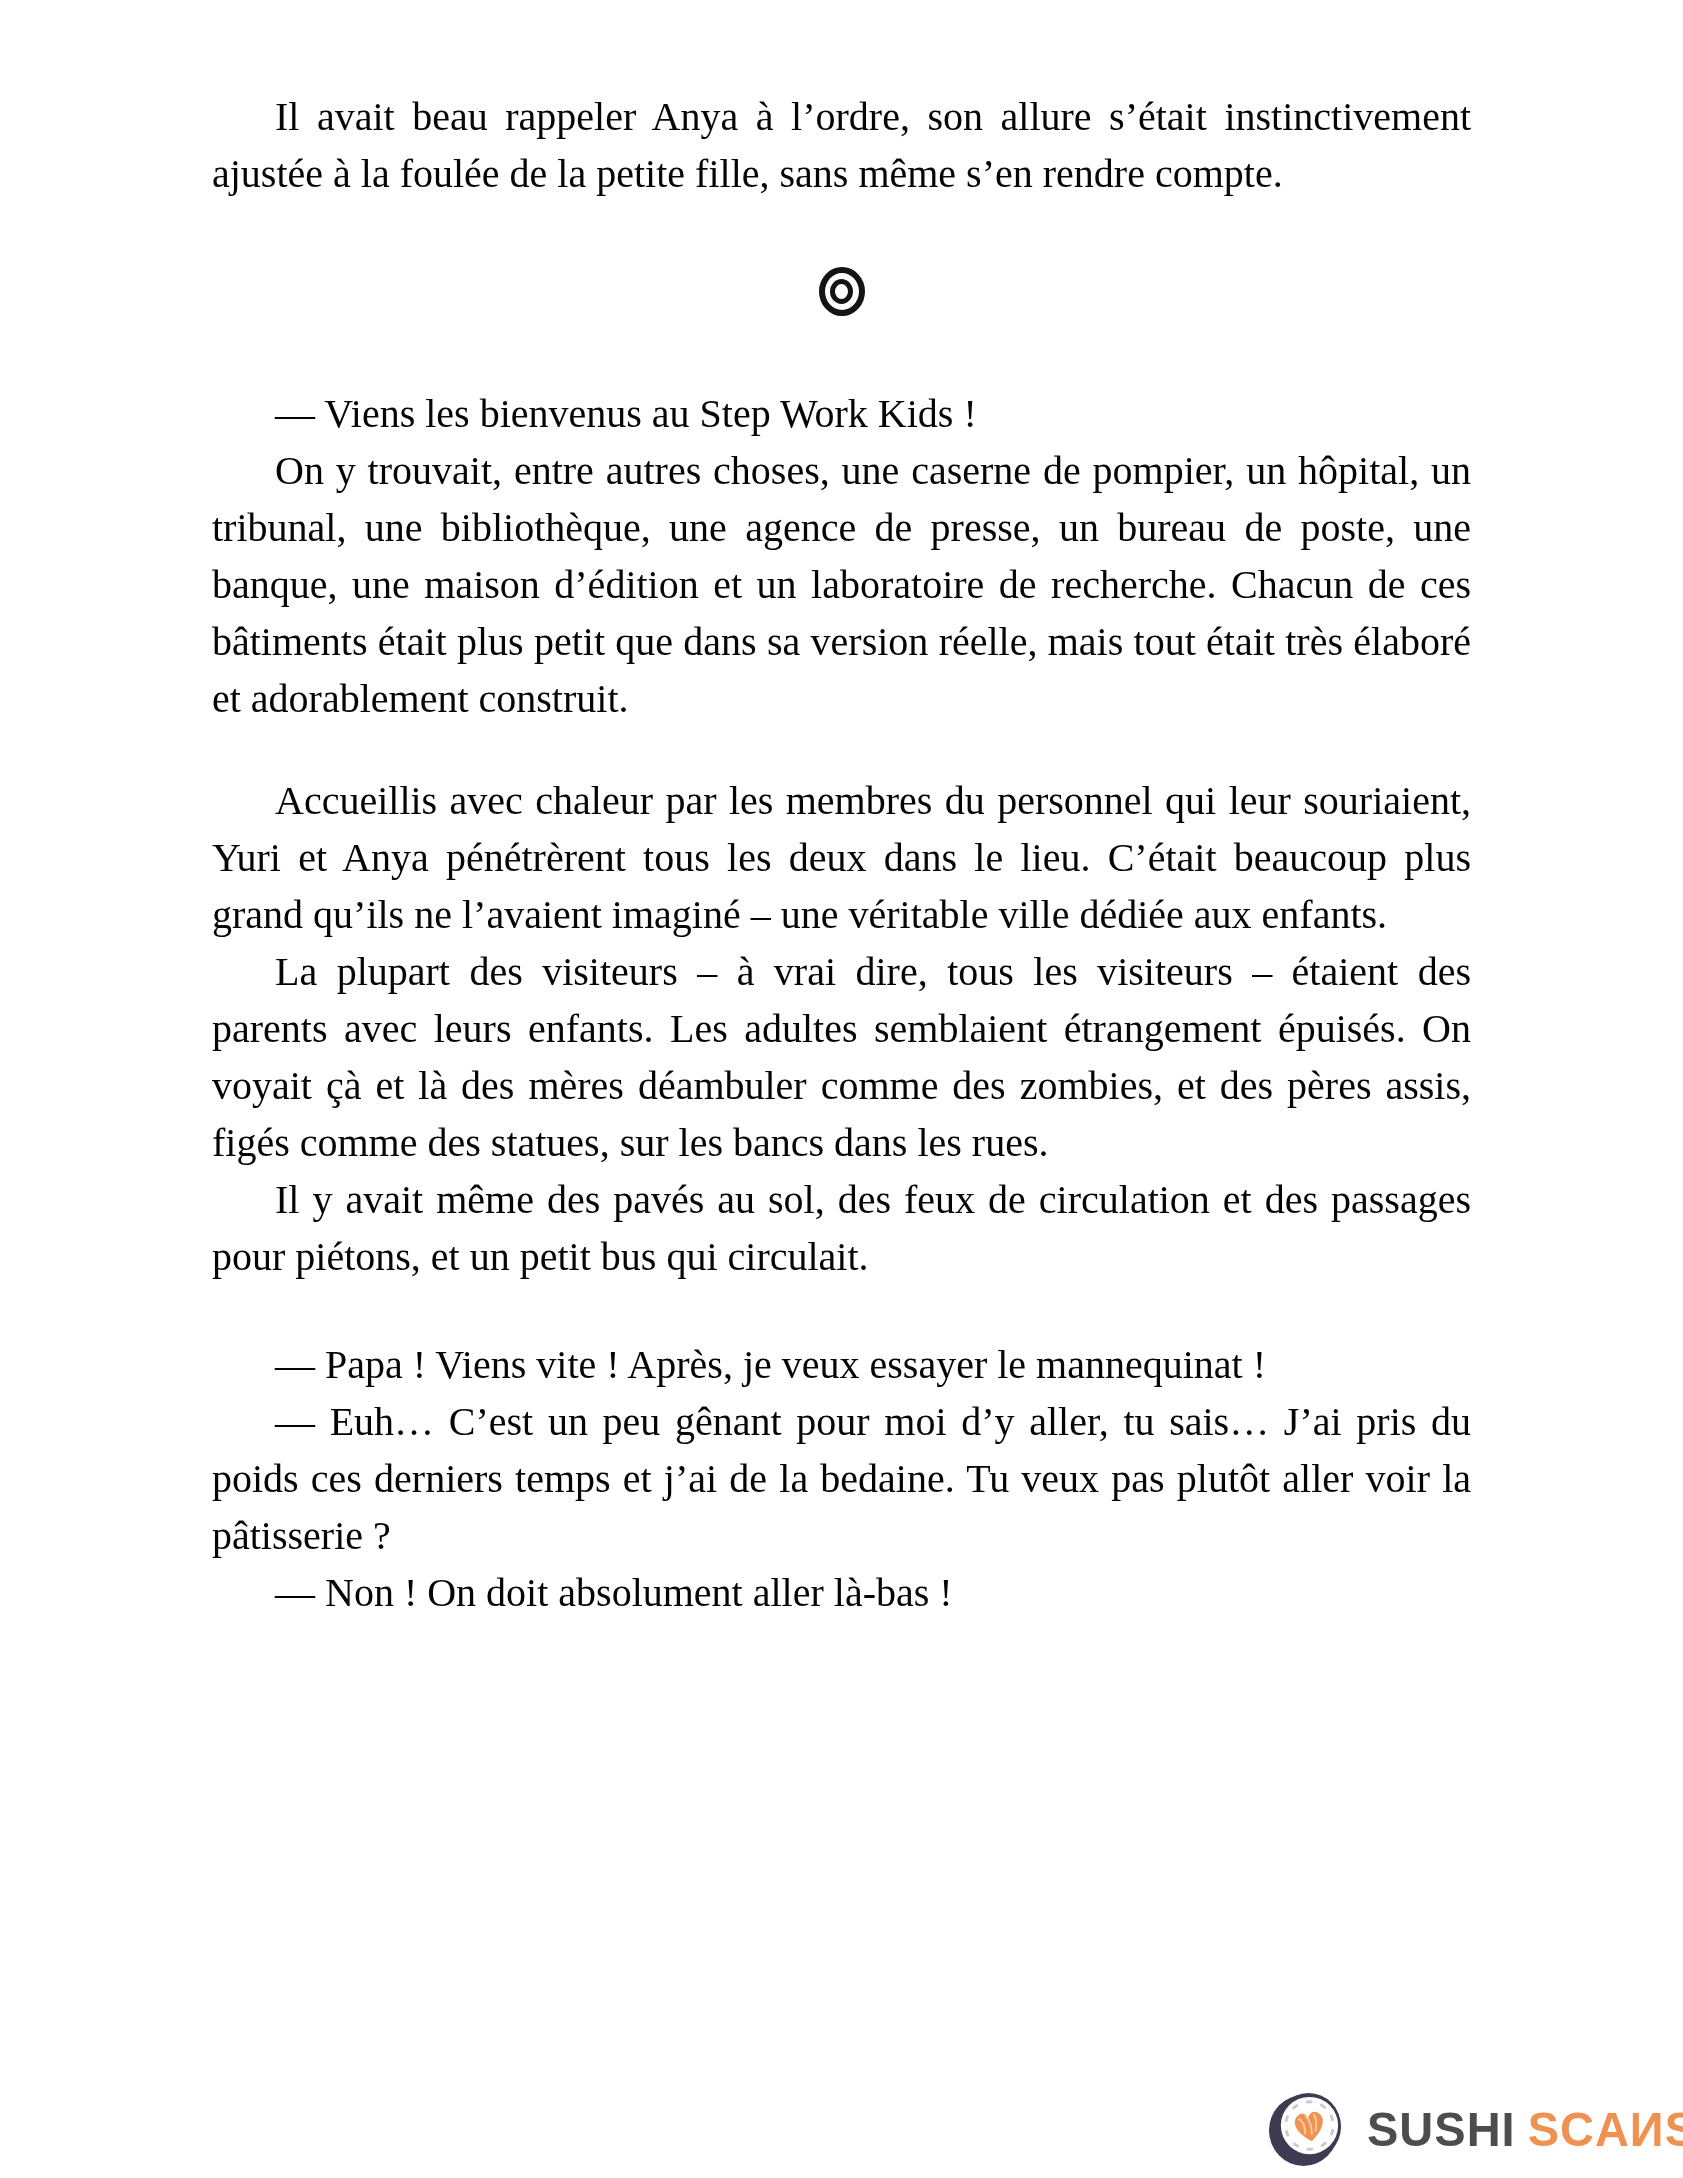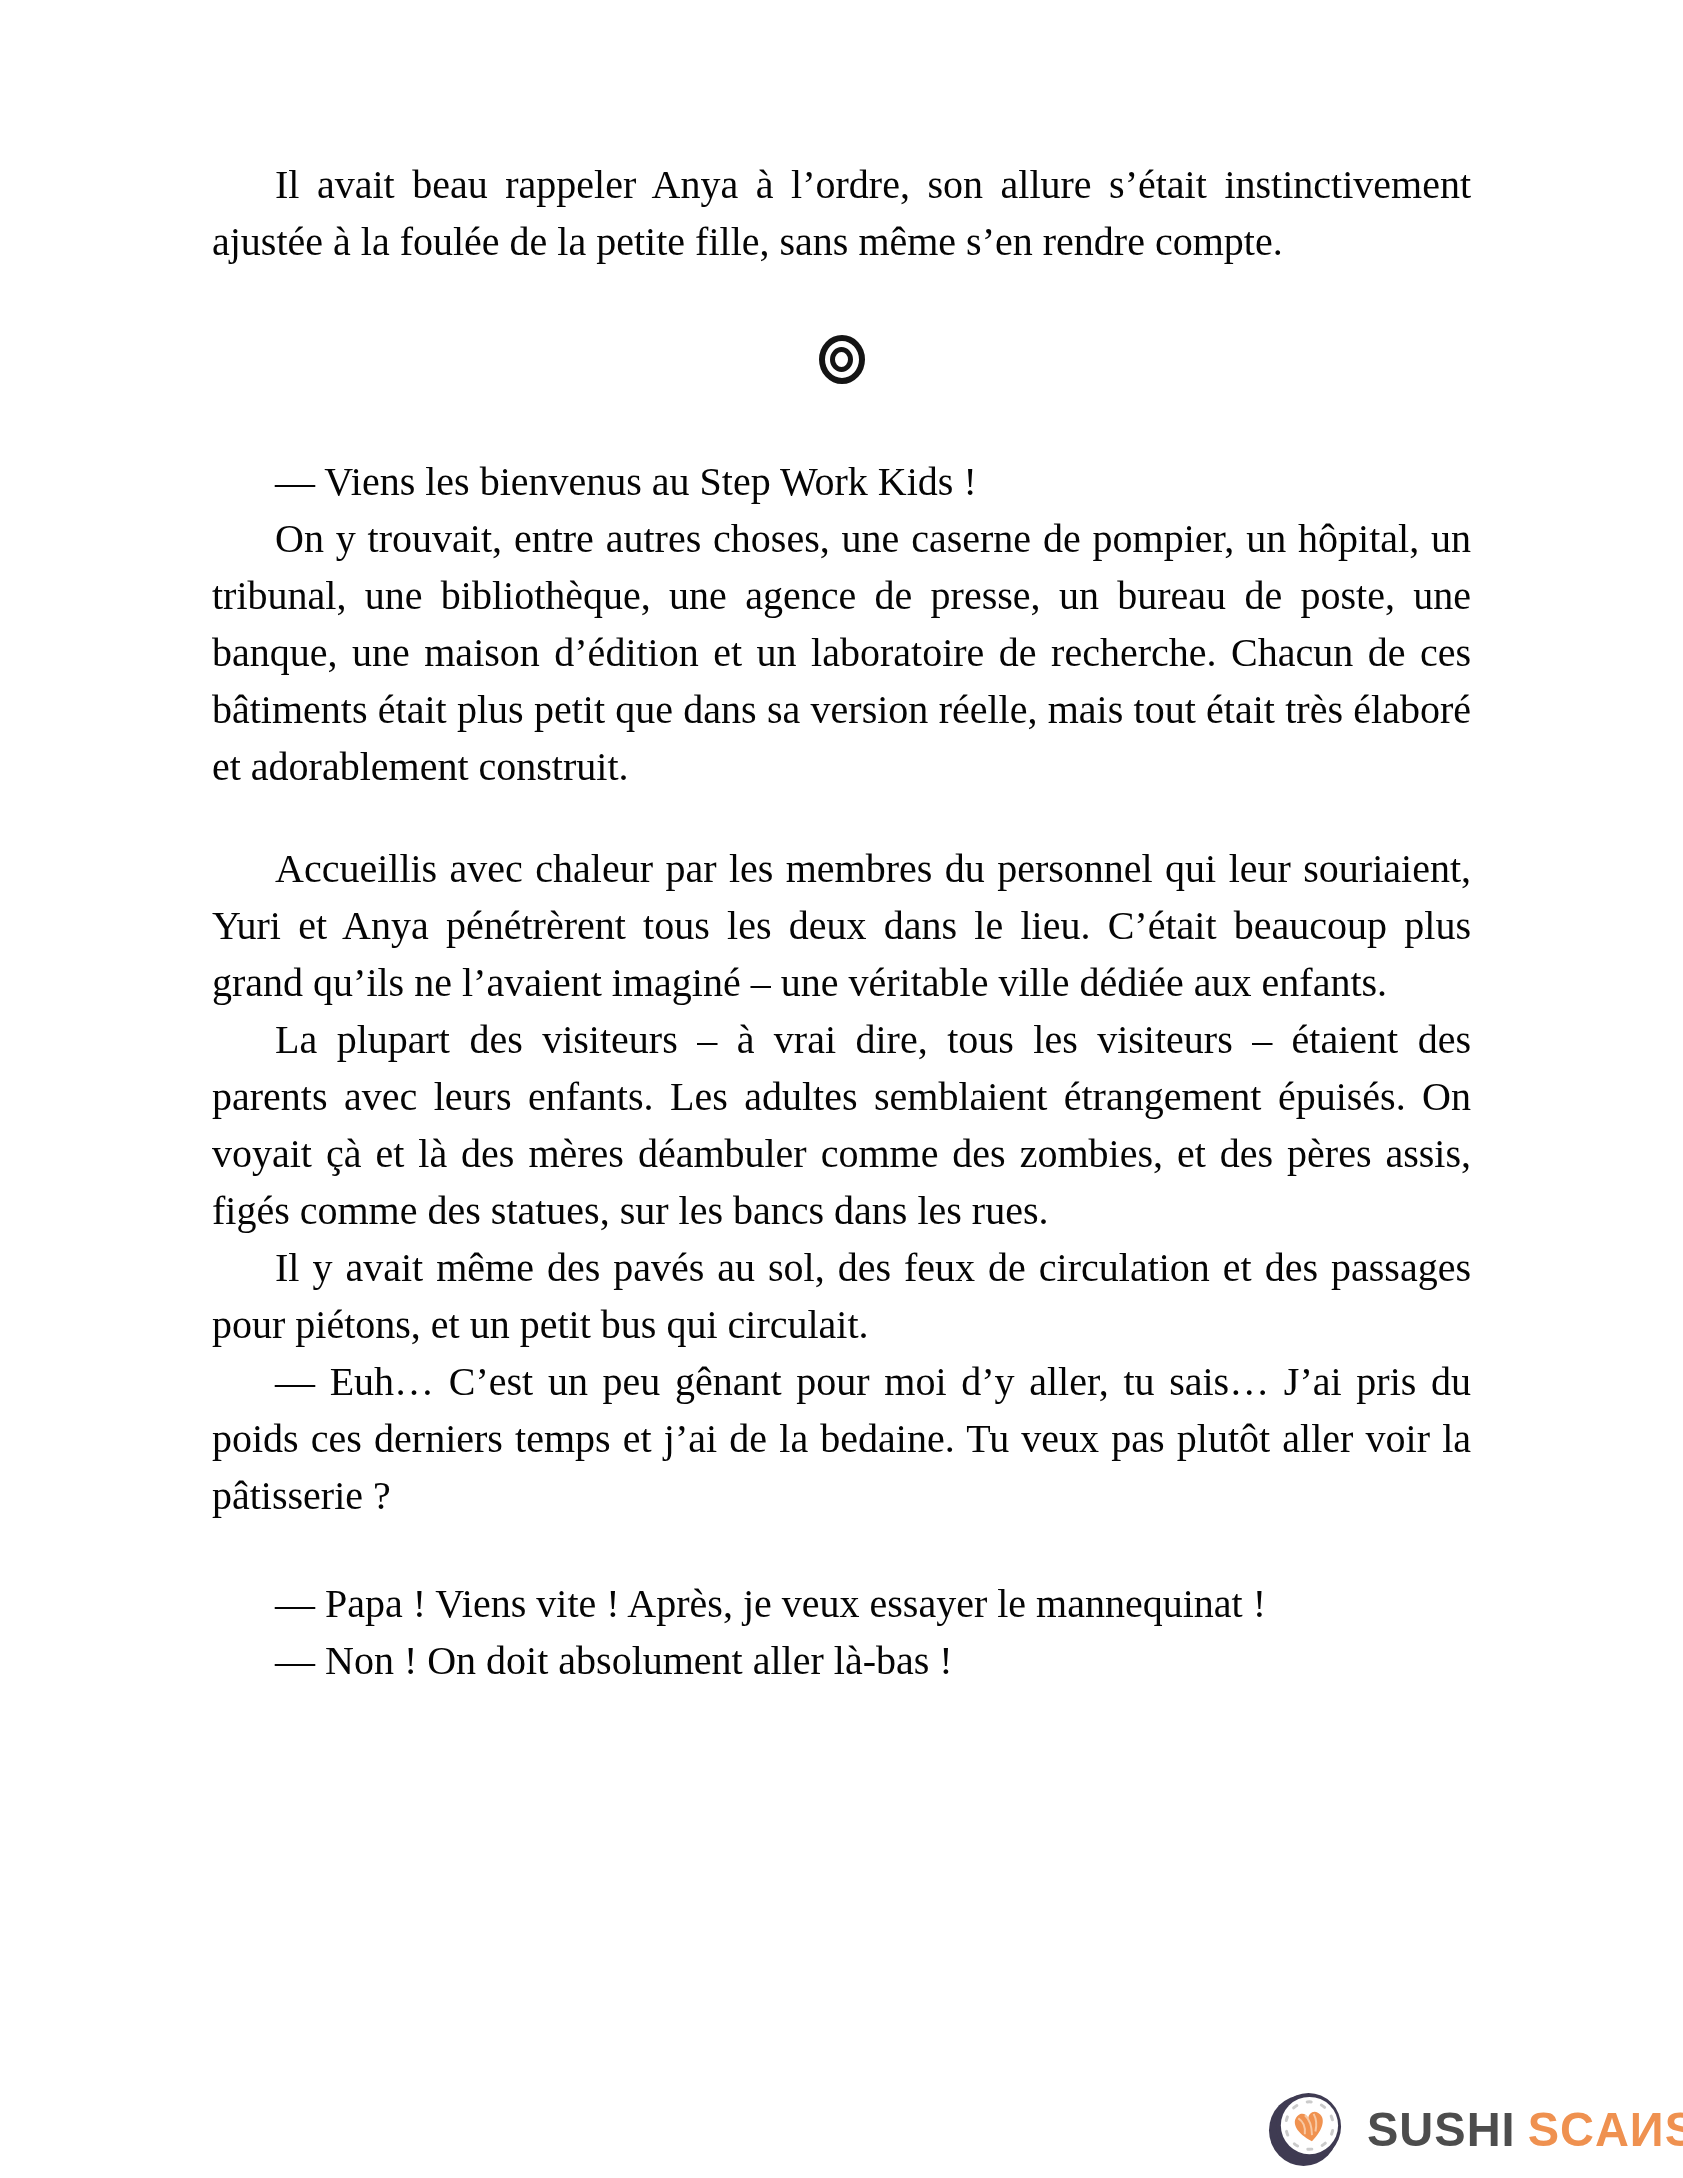--- a/index.html
+++ b/index.html
@@ -8,25 +8,24 @@
     background:#ffffff;
     position:relative;
     font-family:"Liberation Serif","DejaVu Serif",serif;
     color:#050505;
     overflow:hidden;
   }
   .page-content{
     position:absolute;
     left:212px;top:0;
     width:1259px;
-    padding-top:116px;
+    padding-top:88px;
     font-size:40px;
     line-height:57px;
     text-align:justify;
-    margin-top:40px;
   }
   .para{
     margin:0;
     text-indent:63px;
   }
   .para.space-before{margin-top:45px;}
   .para.space-before-small{margin-top:51px;}
   
   .scene-break{
     margin:65px auto 69px auto;
@@ -79,22 +78,22 @@
     </div>
   </div>
 
   <p class="para">— Viens les bienvenus au Step Work Kids !</p>
 
   <p class="para">On y trouvait, entre autres choses, une caserne de pompier, un hôpital, un tribunal, une bibliothèque, une agence de presse, un bureau de poste, une banque, une maison d’édition et un laboratoire de recherche. Chacun de ces bâtiments était plus petit que dans sa version réelle, mais tout était très élaboré et adorablement construit.</p>
   <p class="para space-before">Accueillis avec chaleur par les membres du personnel qui leur souriaient, Yuri et Anya pénétrèrent tous les deux dans le lieu. C’était beaucoup plus grand qu’ils ne l’avaient imaginé – une véritable ville dédiée aux enfants.</p>
   <p class="para">La plupart des visiteurs – à vrai dire, tous les visiteurs – étaient des parents avec leurs enfants. Les adultes semblaient étrangement épuisés. On voyait çà et là des mères déambuler comme des zombies, et des pères assis, figés comme des statues, sur les bancs dans les rues.</p>
   <p class="para">Il y avait même des pavés au sol, des feux de circulation et des passages pour piétons, et un petit bus qui circulait.</p>
 
+  <p class="para space-before-small">— Papa ! Viens vite ! Après, je veux essayer le mannequinat !</p>
   <p class="para">— Euh… C’est un peu gênant pour moi d’y aller, tu sais… J’ai pris du poids ces derniers temps et j’ai de la bedaine. Tu veux pas plutôt aller voir la pâtisserie ?</p>
-  <p class="para space-before-small">— Papa ! Viens vite ! Après, je veux essayer le mannequinat !</p>
   <p class="para">— Non ! On doit absolument aller là-bas !</p>
 
 </main>
 
 <div class="footer-logo">
   <svg class="logo-icon" viewBox="0 0 78 80" xmlns="http://www.w3.org/2000/svg" aria-hidden="true">
 
     <ellipse cx="36" cy="42" rx="35" ry="36" fill="#3f3b52"></ellipse>
     <ellipse cx="41" cy="38" rx="33" ry="34" fill="#3f3b52"></ellipse>
 

